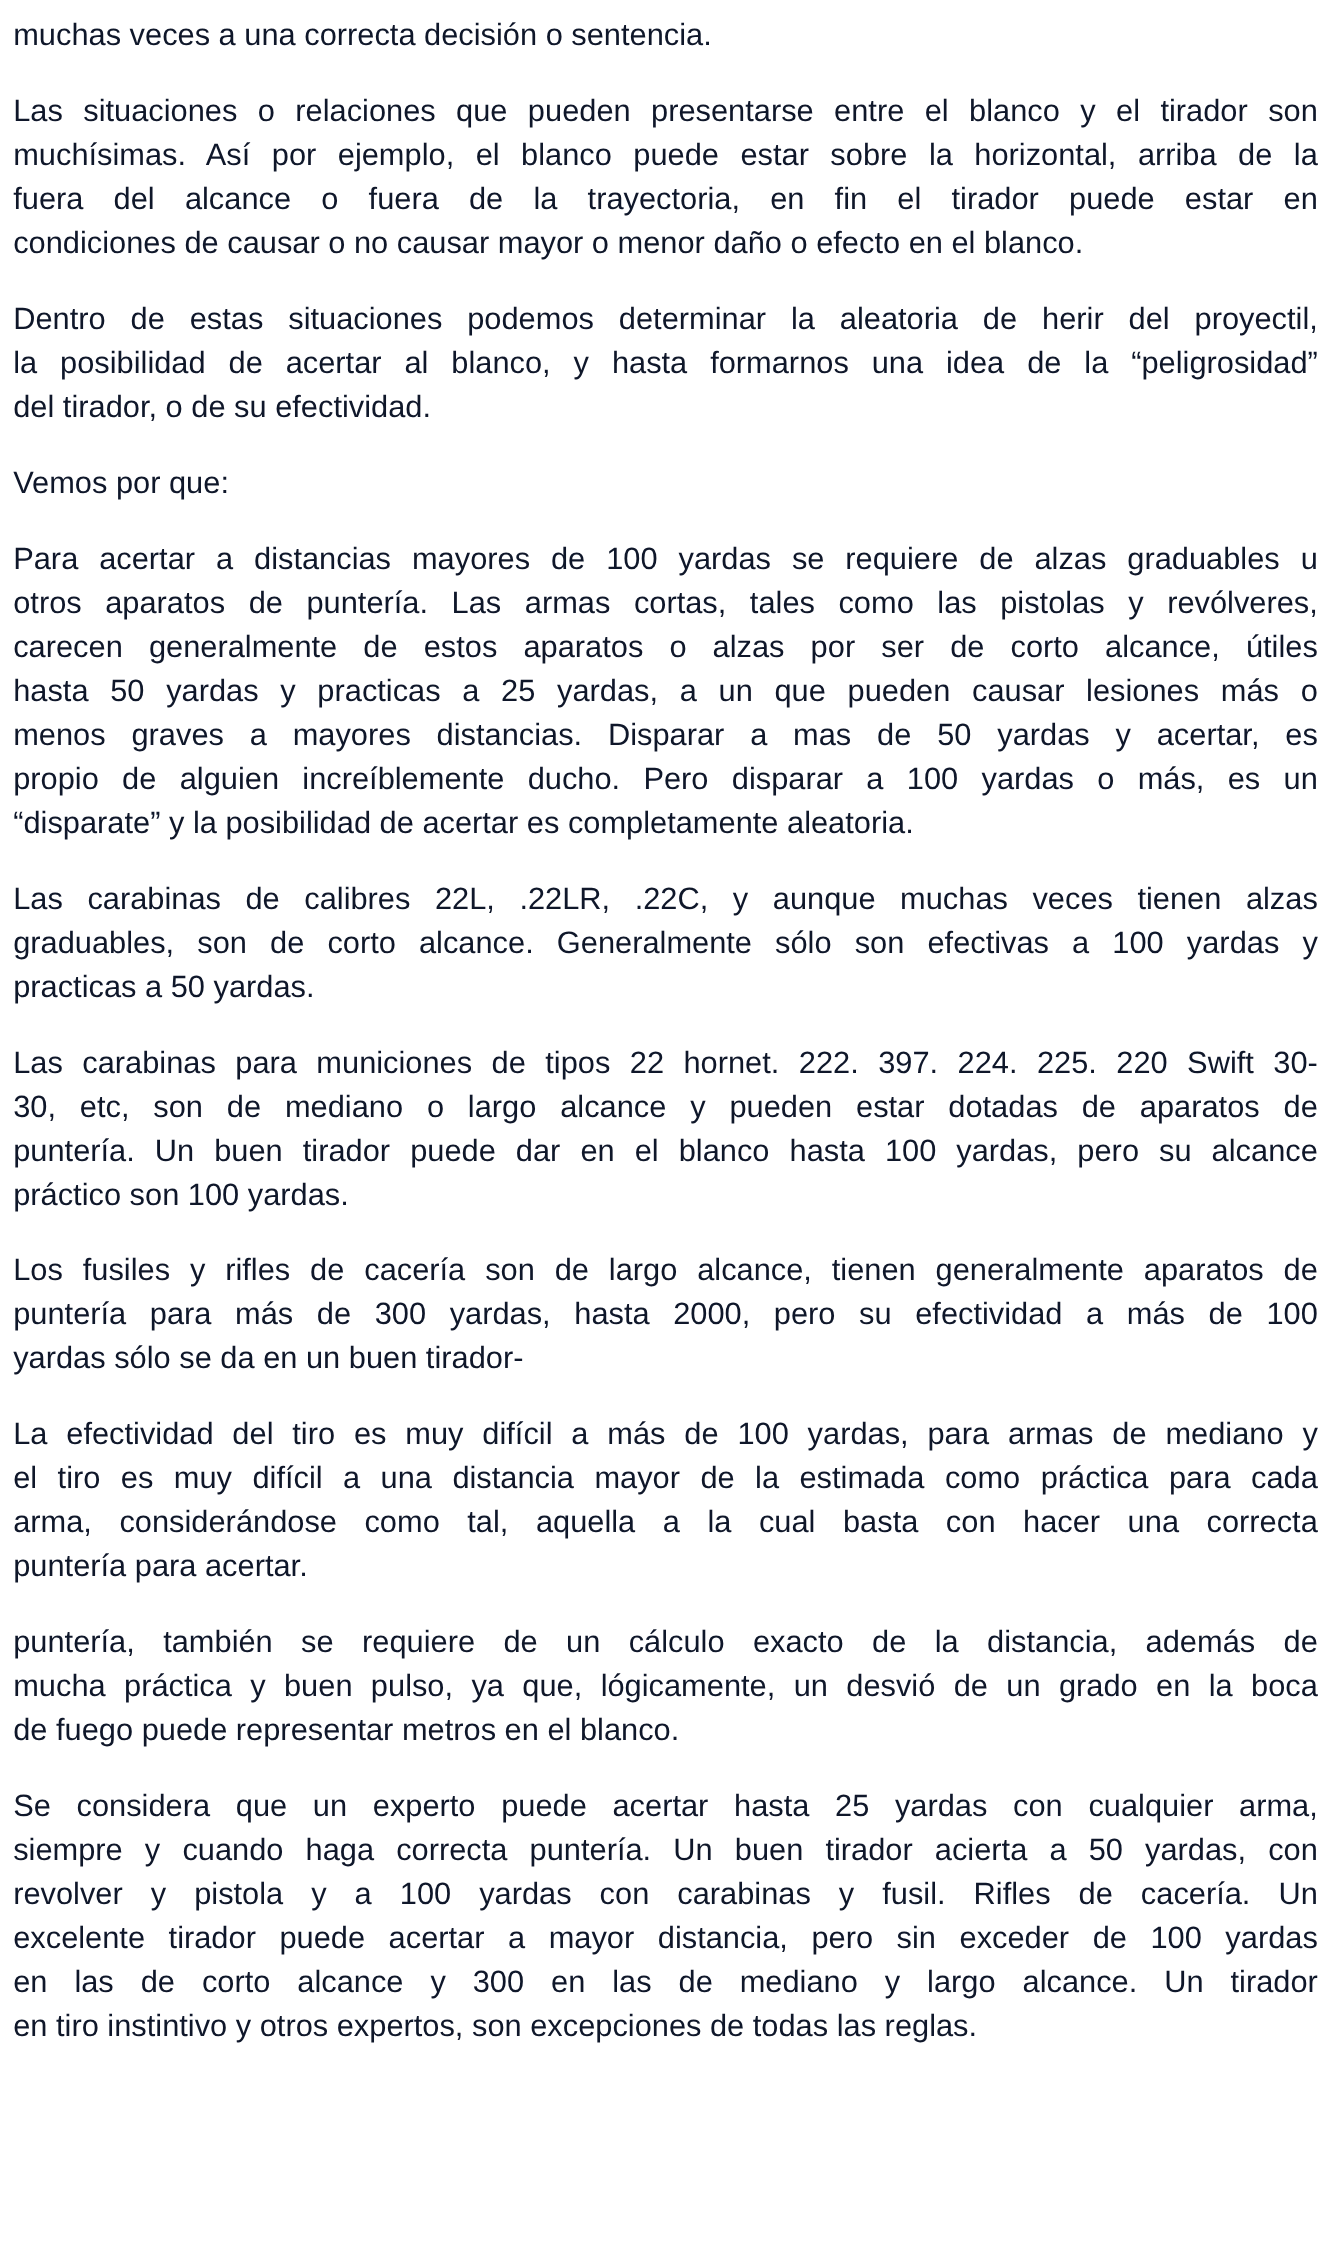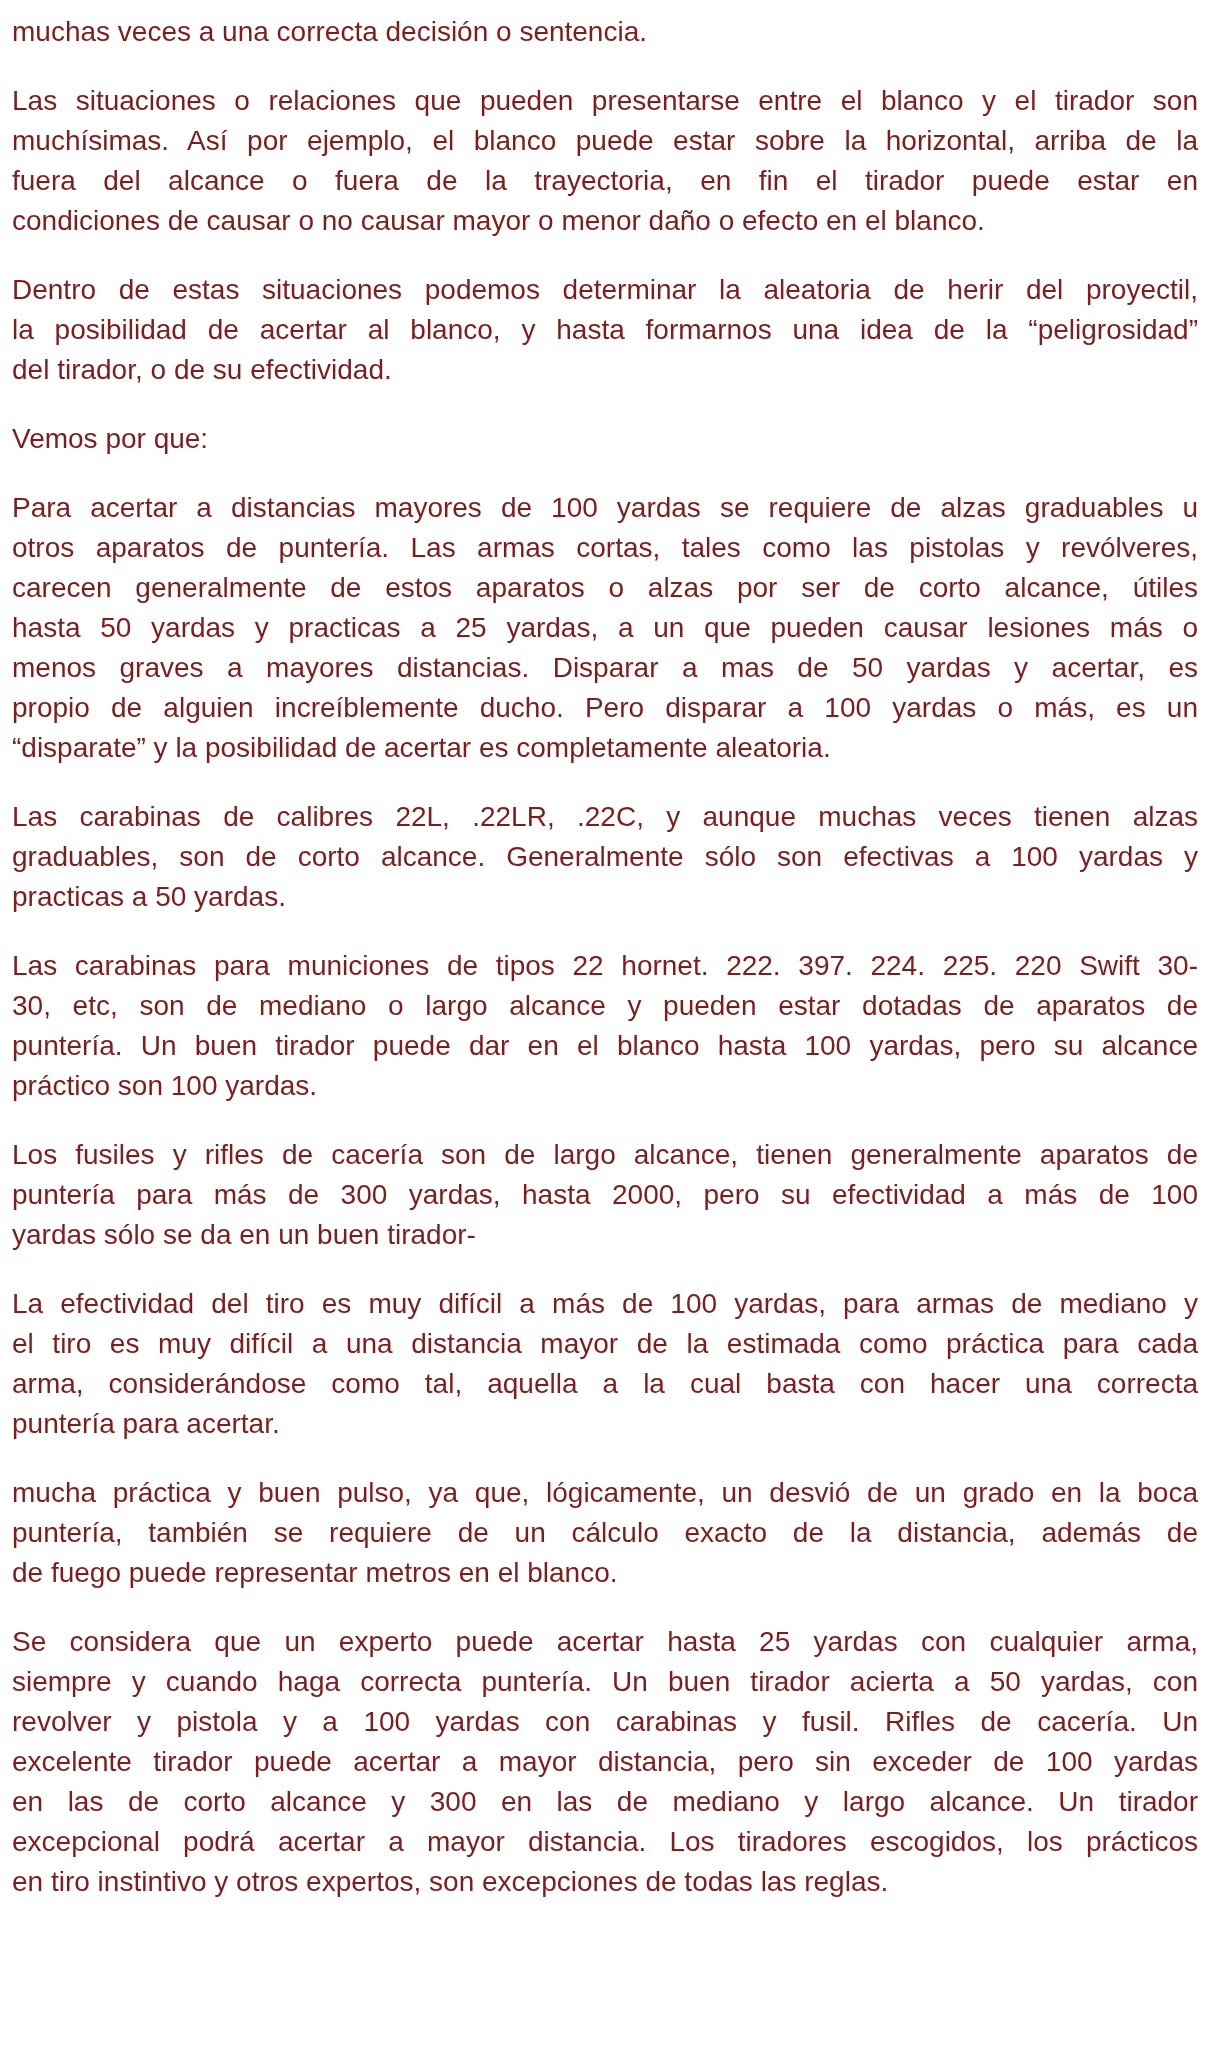--- a/index.html
+++ b/index.html
@@ -6,21 +6,21 @@
     margin: 0;
     padding: 0;
     background: #ffffff;
   }
   .page {
     width: 1210px;
     height: 2048px;
     box-sizing: border-box;
     padding: 12px 12px 0 12px;
     background: #ffffff;
-    color: #7f1d1d;
+    color: #0f172a;
     font-family: "Liberation Sans", sans-serif;
     font-size: 28px;
     overflow: hidden;
   }
   .para {
     margin: 0 0 29px 0;
   }
   .line {
     line-height: 40px;
     text-align: justify;
@@ -78,27 +78,26 @@
         <div class="line">puntería para más de 300 yardas, hasta 2000, pero su efectividad a más de 100</div>
         <div class="line last">yardas sólo se da en un buen tirador-</div>
       </div>
       <div class="para">
         <div class="line">La efectividad del tiro es muy difícil a más de 100 yardas, para armas de mediano y</div>
         <div class="line">el tiro es muy difícil a una distancia mayor de la estimada como práctica para cada</div>
         <div class="line">arma, considerándose como tal, aquella a la cual basta con hacer una correcta</div>
         <div class="line last">puntería para acertar.</div>
       </div>
       <div class="para">
+        <div class="line">puntería, también se requiere de un cálculo exacto de la distancia, además de</div>
         <div class="line">mucha práctica y buen pulso, ya que, lógicamente, un desvió de un grado en la boca</div>
-        <div class="line">puntería, también se requiere de un cálculo exacto de la distancia, además de</div>
         <div class="line last">de fuego puede representar metros en el blanco.</div>
       </div>
       <div class="para">
         <div class="line">Se considera que un experto puede acertar hasta 25 yardas con cualquier arma,</div>
         <div class="line">siempre y cuando haga correcta puntería. Un buen tirador acierta a 50 yardas, con</div>
         <div class="line">revolver y pistola y a 100 yardas con carabinas y fusil. Rifles de cacería. Un</div>
         <div class="line">excelente tirador puede acertar a mayor distancia, pero sin exceder de 100 yardas</div>
         <div class="line">en las de corto alcance y 300 en las de mediano y largo alcance. Un tirador</div>
-        <div class="line">excepcional podrá acertar a mayor distancia. Los tiradores escogidos, los prácticos</div>
         <div class="line last">en tiro instintivo y otros expertos, son excepciones de todas las reglas.</div>
       </div>
     </div>
 </div>
 
 </body></html>

